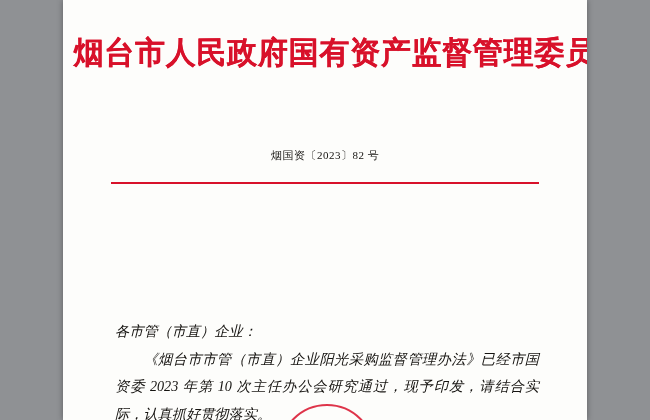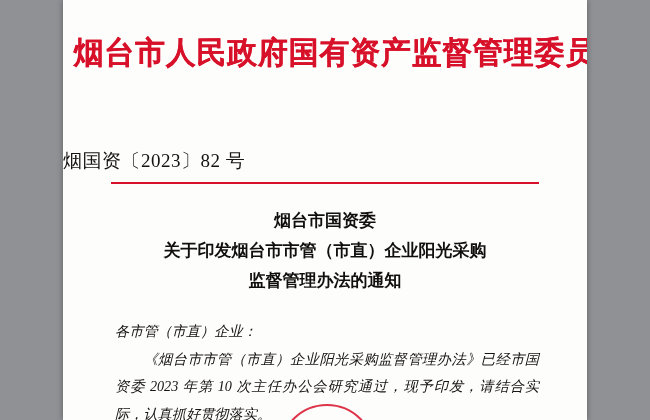--- a/index.html
+++ b/index.html
@@ -45,22 +45,22 @@
     line-height: 1.25;
     white-space: nowrap;
     transform: scaleX(0.96);
     text-shadow: 0.5px 0 0 #d8112a;
   }
   .doc-number {
     position: absolute;
     top: 148px;
     left: 0;
     width: 100%;
-    text-align: left;
-    font-size: 19px;
+    text-align: center;
+    font-size: 11px;
     color: #14120f;
     letter-spacing: 0.5px;
     font-family: "Liberation Serif", serif;
   }
   .red-rule {
     position: absolute;
     top: 182px;
     left: 48px;
     width: 428px;
     height: 2px;
@@ -119,25 +119,20 @@
   <div class="doc-inner">
 
     <div class="letterhead">
       <div class="letterhead-title">烟台市人民政府国有资产监督管理委员会</div>
     </div>
 
     <div class="doc-number">烟国资〔2023〕82 号</div>
 
     <div class="red-rule"></div>
 
-    <div class="doc-title">
-      <span class="line">烟台市国资委</span>
-      <span class="line">关于印发烟台市市管（市直）企业阳光采购</span>
-      <span class="line">监督管理办法的通知</span>
-    </div>
 
     <div class="body-text">
       <p>各市管（市直）企业：</p>
       <p class="indent">《烟台市市管（市直）企业阳光采购监督管理办法》已经市国资委 2023 年第 10 次主任办公会研究通过，现予印发，请结合实际，认真抓好贯彻落实。</p>
     </div>
 
     <div class="seal"></div>
 
   </div>
 </div>

